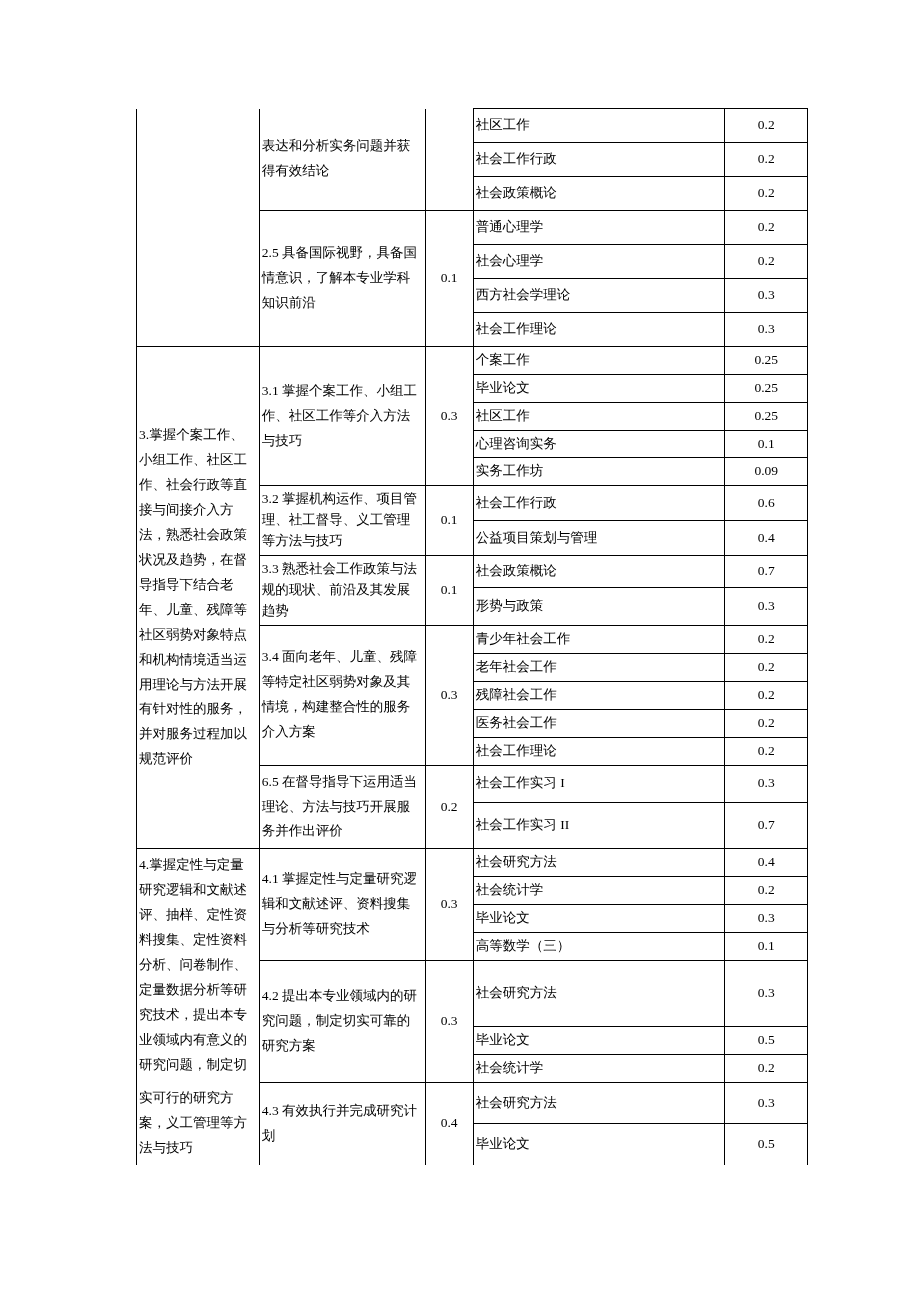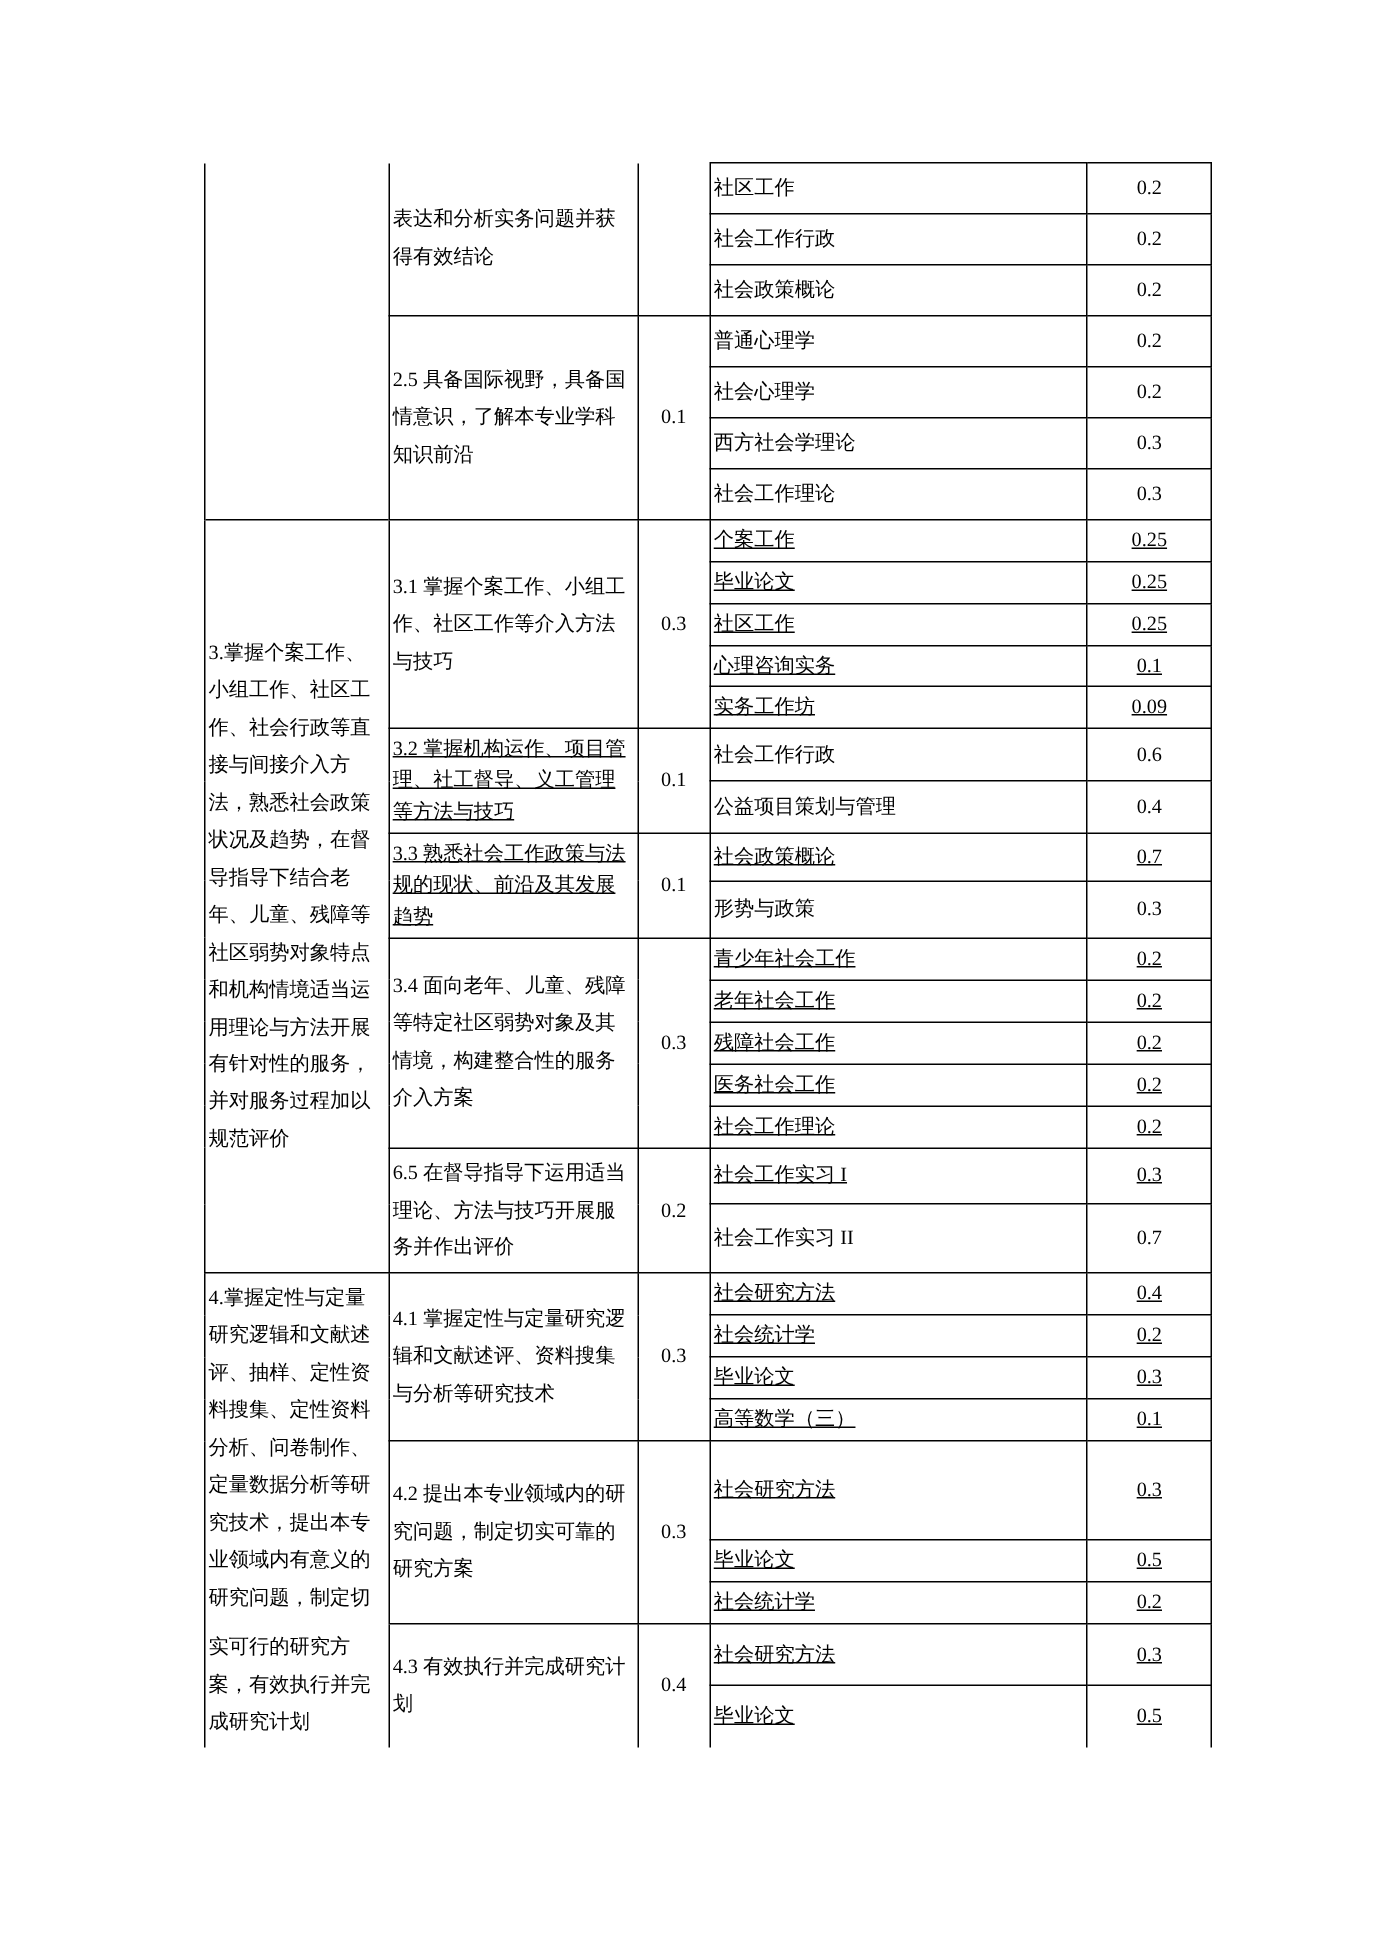--- a/index.html
+++ b/index.html
@@ -32,21 +32,21 @@
   }
   col.c1 { width: 18.3%; }
   col.c2 { width: 24.7%; }
   col.c3 { width: 7.2%; }
   col.c4 { width: 37.5%; }
   col.c5 { width: 12.3%; }
   td.col4 { text-align: left; }
   td.col5 { text-align: center; }
   td.col3 { text-align: center; }
   td.col1, td.col2 { text-align: left; }
-  td.tight { line-height: 1.55; padding: 3px 2px; text-decoration: underline; }
+  td.tight { line-height: 1.55; padding: 3px 2px; }
   td.noBottom { border-bottom: none; }
   td.noTop    { border-top: none; }
 </style>
 </head>
 <body>
 
 <div class="page">
 <table>
   <colgroup>
     <col class="c1">
@@ -200,21 +200,21 @@
     <tr>
           <td class="col4 tight">毕业论文</td>
           <td class="col5 tight">0.5</td>
         </tr>
     <tr>
           <td class="col4 tight">社会统计学</td>
           <td class="col5 tight">0.2</td>
         </tr>
 
     <tr>
-      <td class="col1 noTop noBottom" rowspan="2">实可行的研究方案，有效执行并完成研究计划</td>
+      <td class="col1 noTop noBottom" rowspan="2">实可行的研究方案，义工管理等方法与技巧</td>
       <td class="col2 noBottom" rowspan="2">4.3 有效执行并完成研究计划</td>
       <td class="col3 noBottom" rowspan="2">0.4</td>
       <td class="col4 tight">社会研究方法</td>
       <td class="col5 tight">0.3</td>
     </tr>
     <tr>
       <td class="col4 tight noBottom">毕业论文</td>
       <td class="col5 tight noBottom">0.5</td>
     </tr>
   </tbody>

